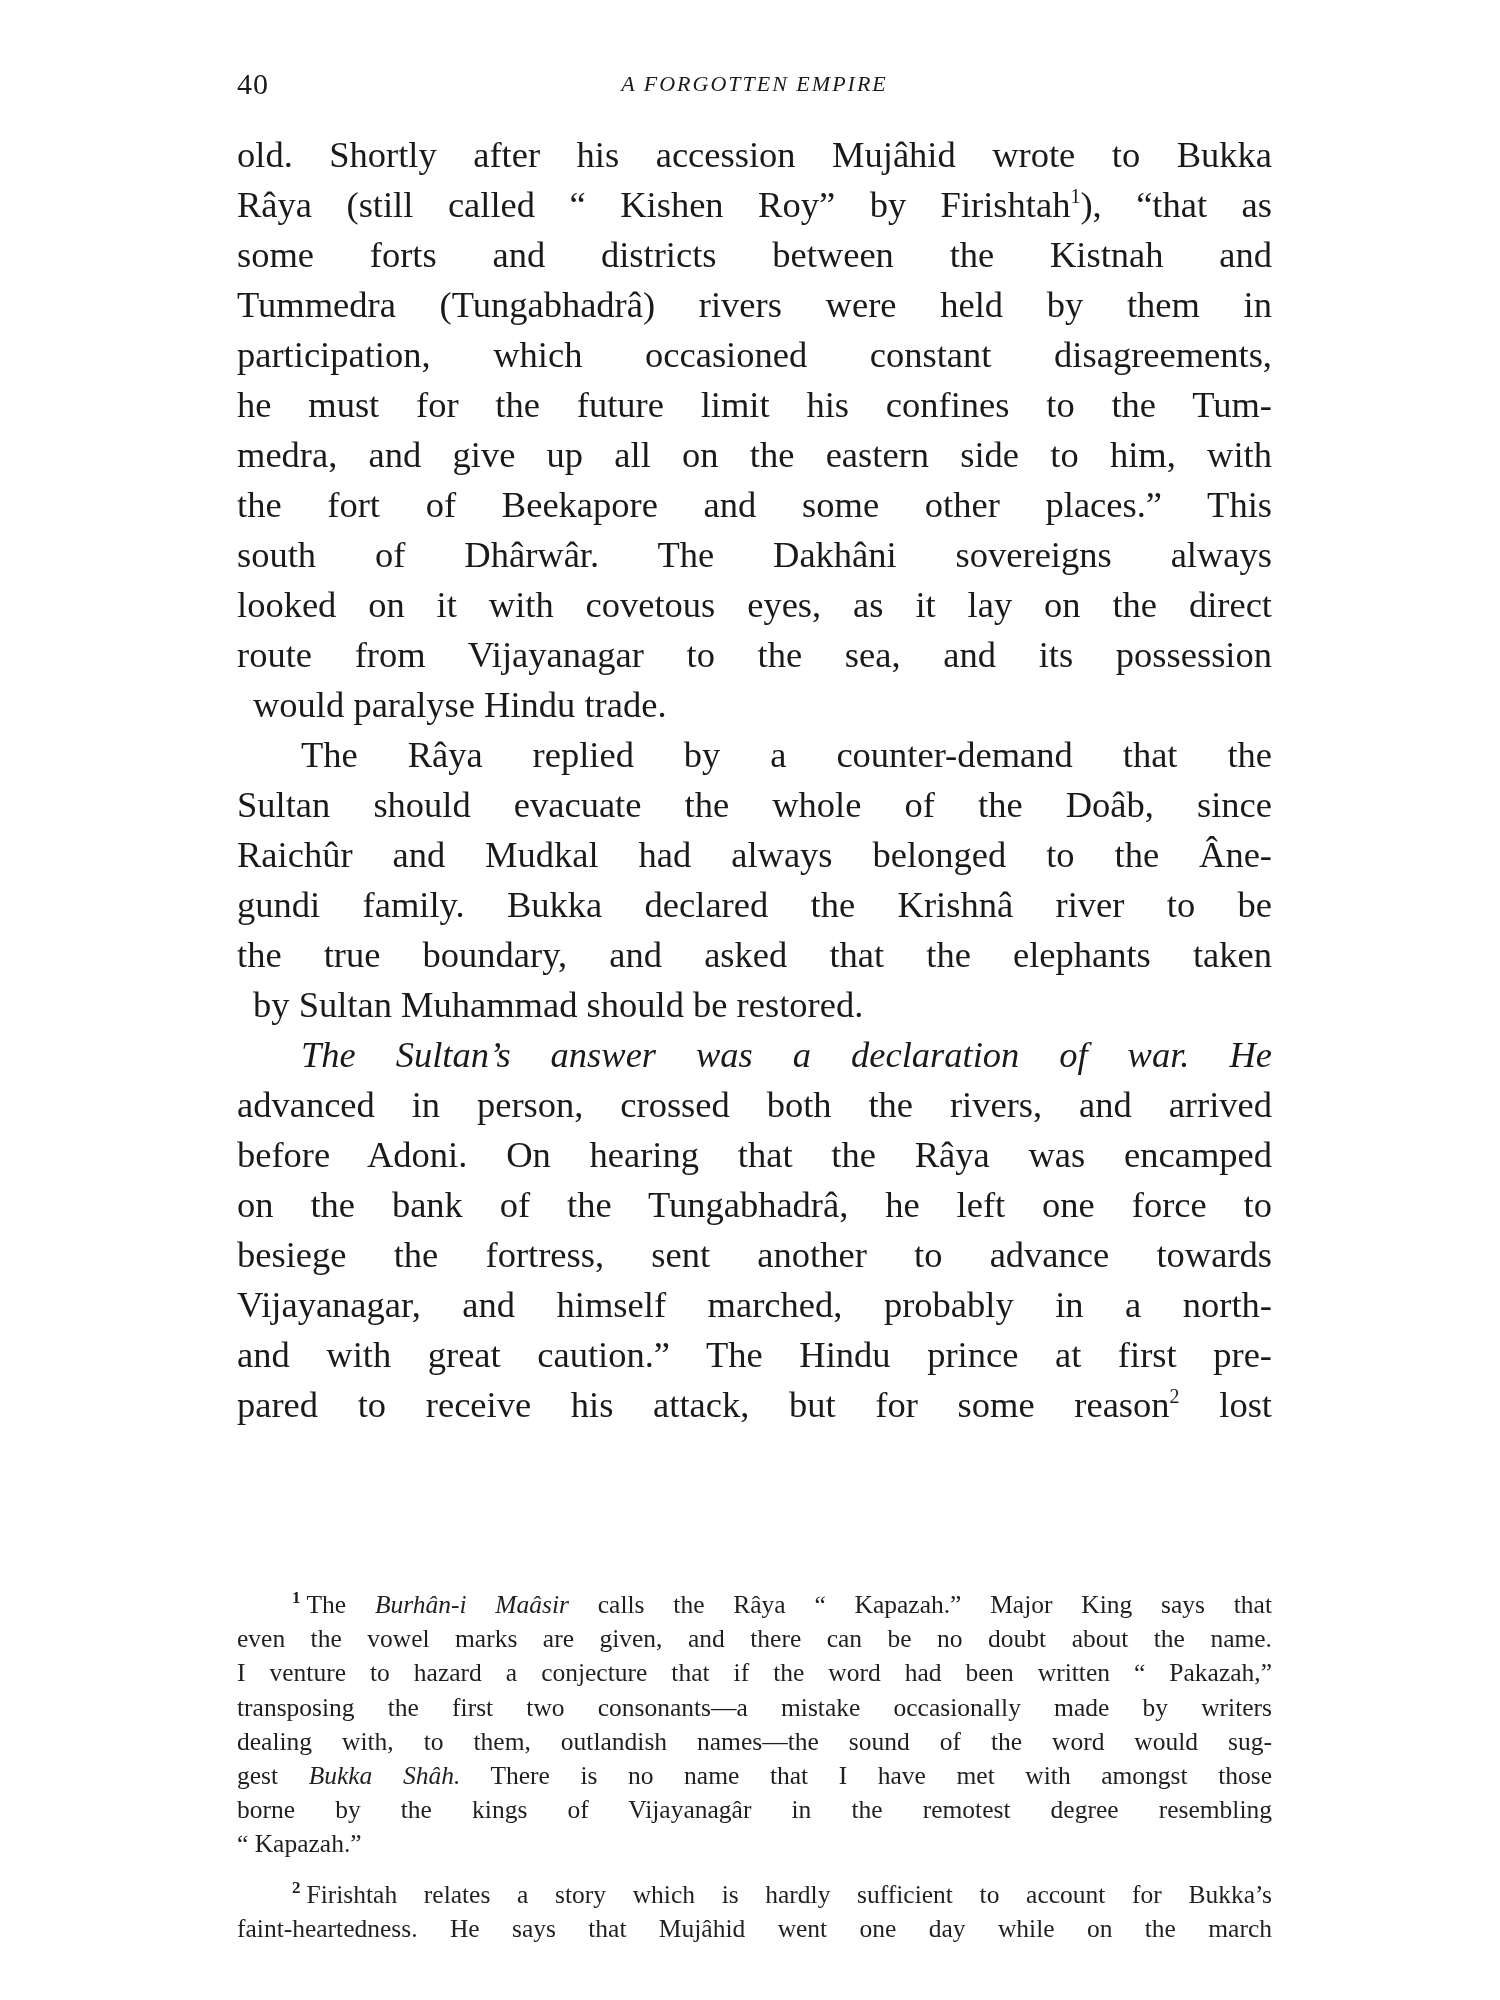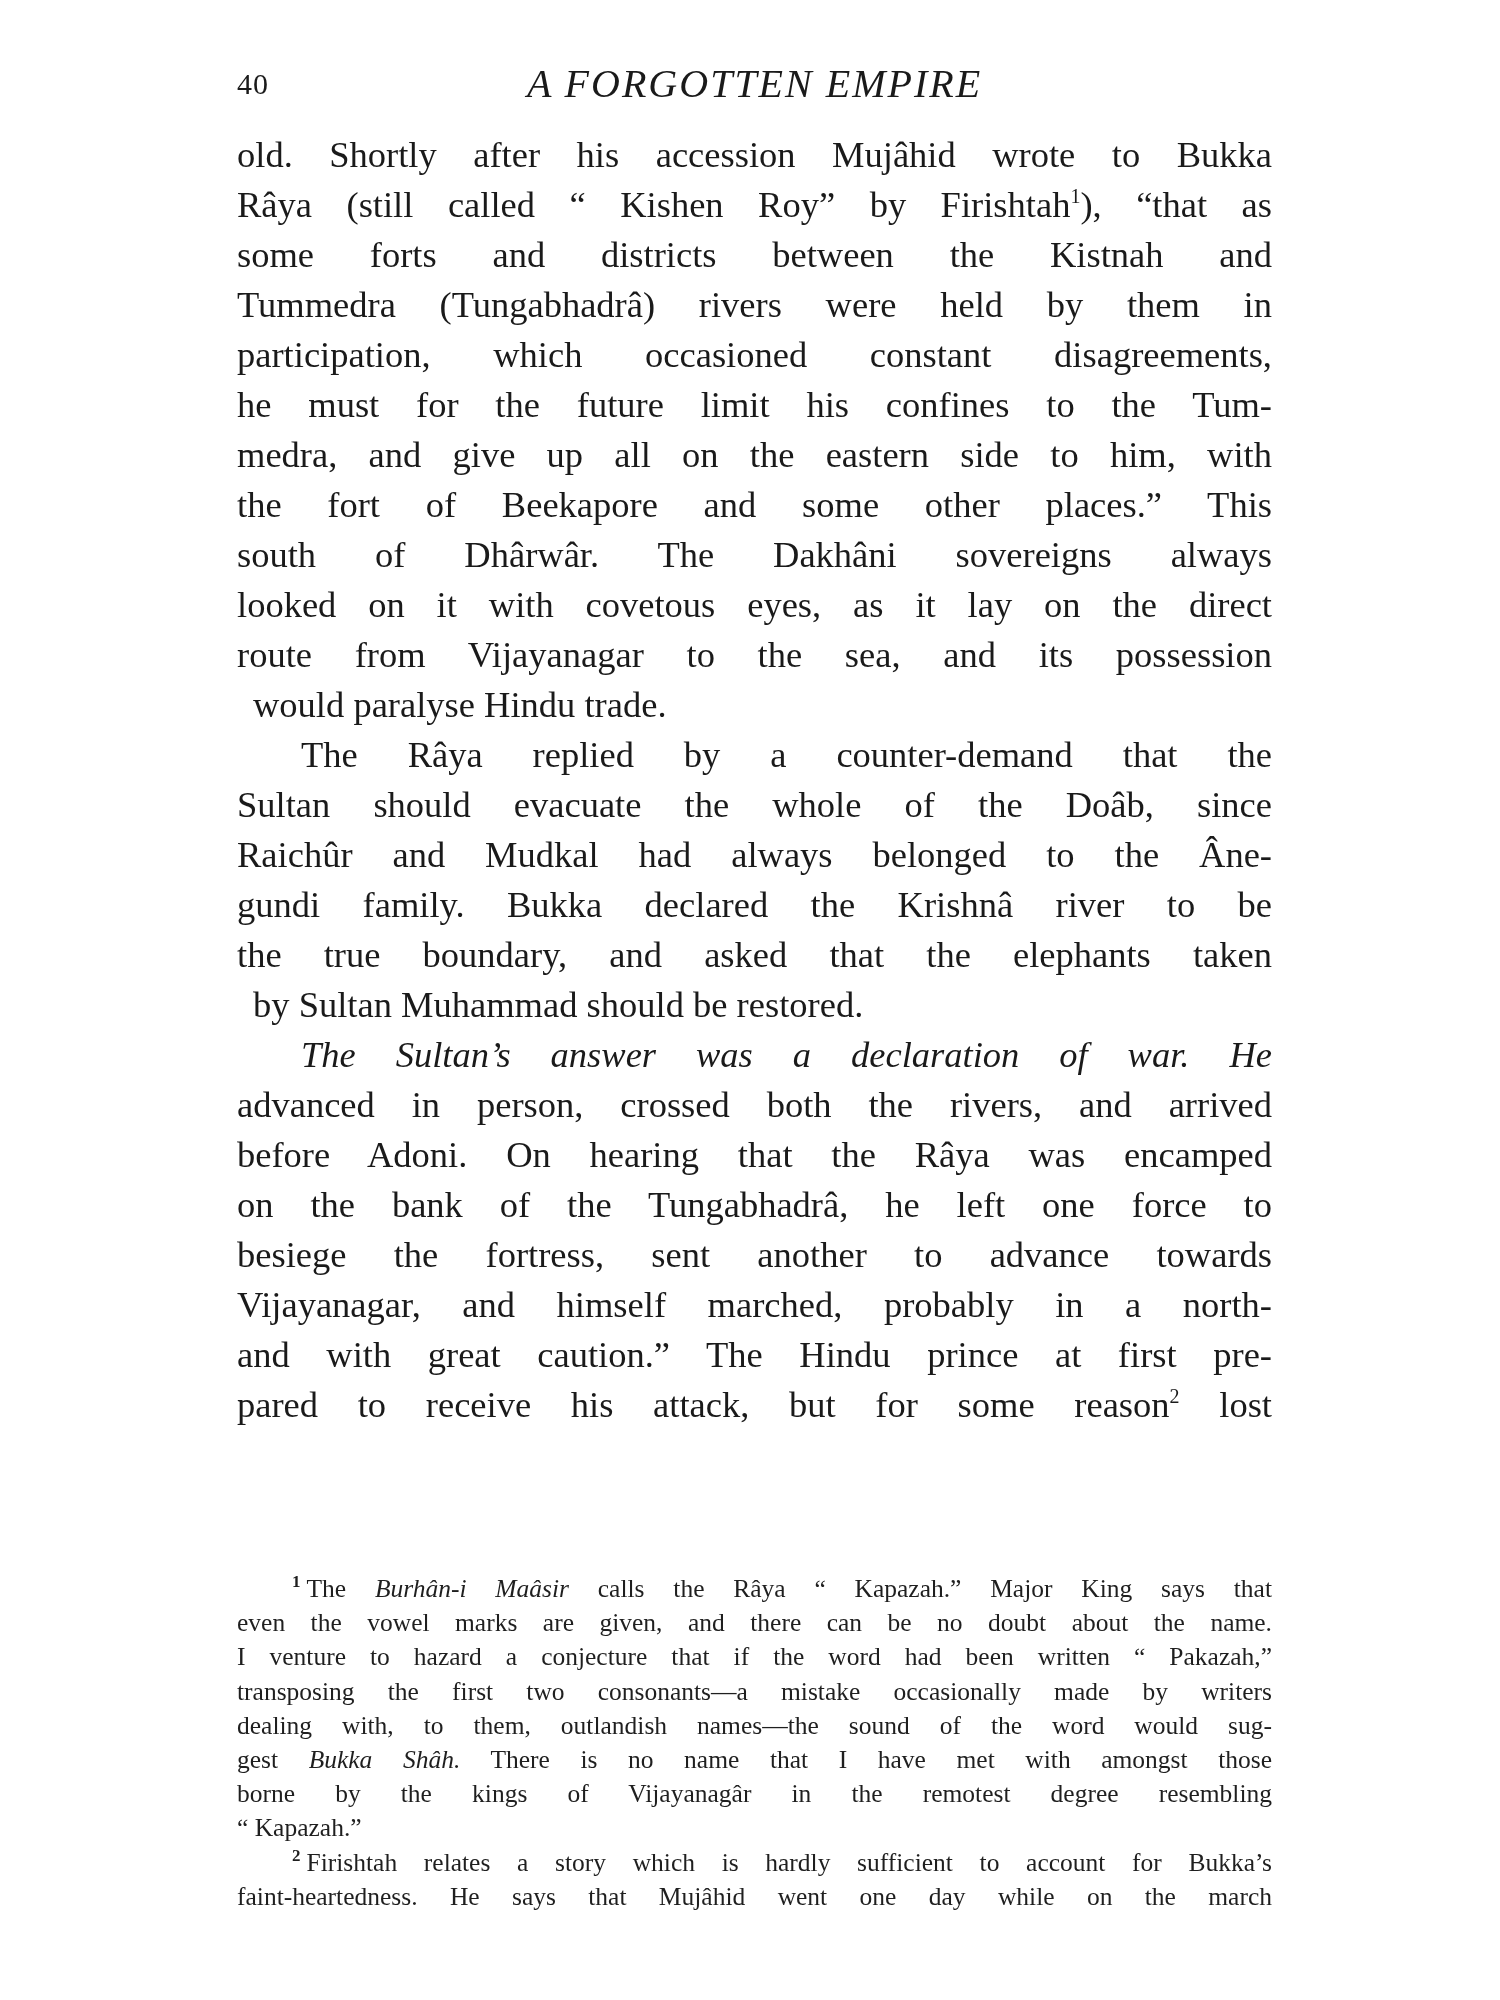--- a/index.html
+++ b/index.html
@@ -11,36 +11,36 @@
   .page { position: absolute; left: 0; top: 0; width: 1500px; height: 2000px; }
   .running-head {
     position: absolute; left: 237px; top: 62px; width: 1035px; height: 44px;
   }
   .page-number {
     position: absolute; left: 0; top: 0;
     font-size: 30px; line-height: 44px; letter-spacing: 1px;
   }
   .book-title {
     position: absolute; left: 0; right: 0; top: 0; text-align: center;
-    font-style: italic; font-size: 40px; line-height: 44px; letter-spacing: 2px;
+    font-style: italic; font-size: 22px; line-height: 44px; letter-spacing: 2px;
     padding-left: 0px;
   }
   .body-text {
     position: absolute; left: 237px; top: 130px; width: 1035px;
     font-size: 36.5px; line-height: 50px; text-align: justify;
   }
   .body-text .line { display: block; text-align: justify; text-align-last: justify; white-space: nowrap; height: 50px; }
   .body-text .line.last { text-align-last: left; margin-left: 16px; }
   sup.fnref { font-size: 20px; line-height: 0; vertical-align: 14px; }
   .footnotes {
     position: absolute; left: 237px; top: 1572px; width: 1035px;
     font-size: 25.5px; line-height: 34.2px; color: #1f1f1f;
   }
   .footnotes .fline { display: block; white-space: nowrap; text-align: justify; text-align-last: justify; height: 34.2px; }
-  .footnotes .fline.first { padding-left: 55px; }
+  .footnotes .fline.first { padding-left: 55px; margin-top: 16px; }
   .footnotes .fline.last { text-align-last: left; }
   .footnotes em { font-style: italic; }
   sup.fnmark { font-size: 17px; line-height: 0; vertical-align: 10px; margin-right: 6px; font-weight: bold; }
 </style>
 </head>
 <body>
 
 <div class="page">
   <div class="running-head">
     <span class="page-number">40</span>

